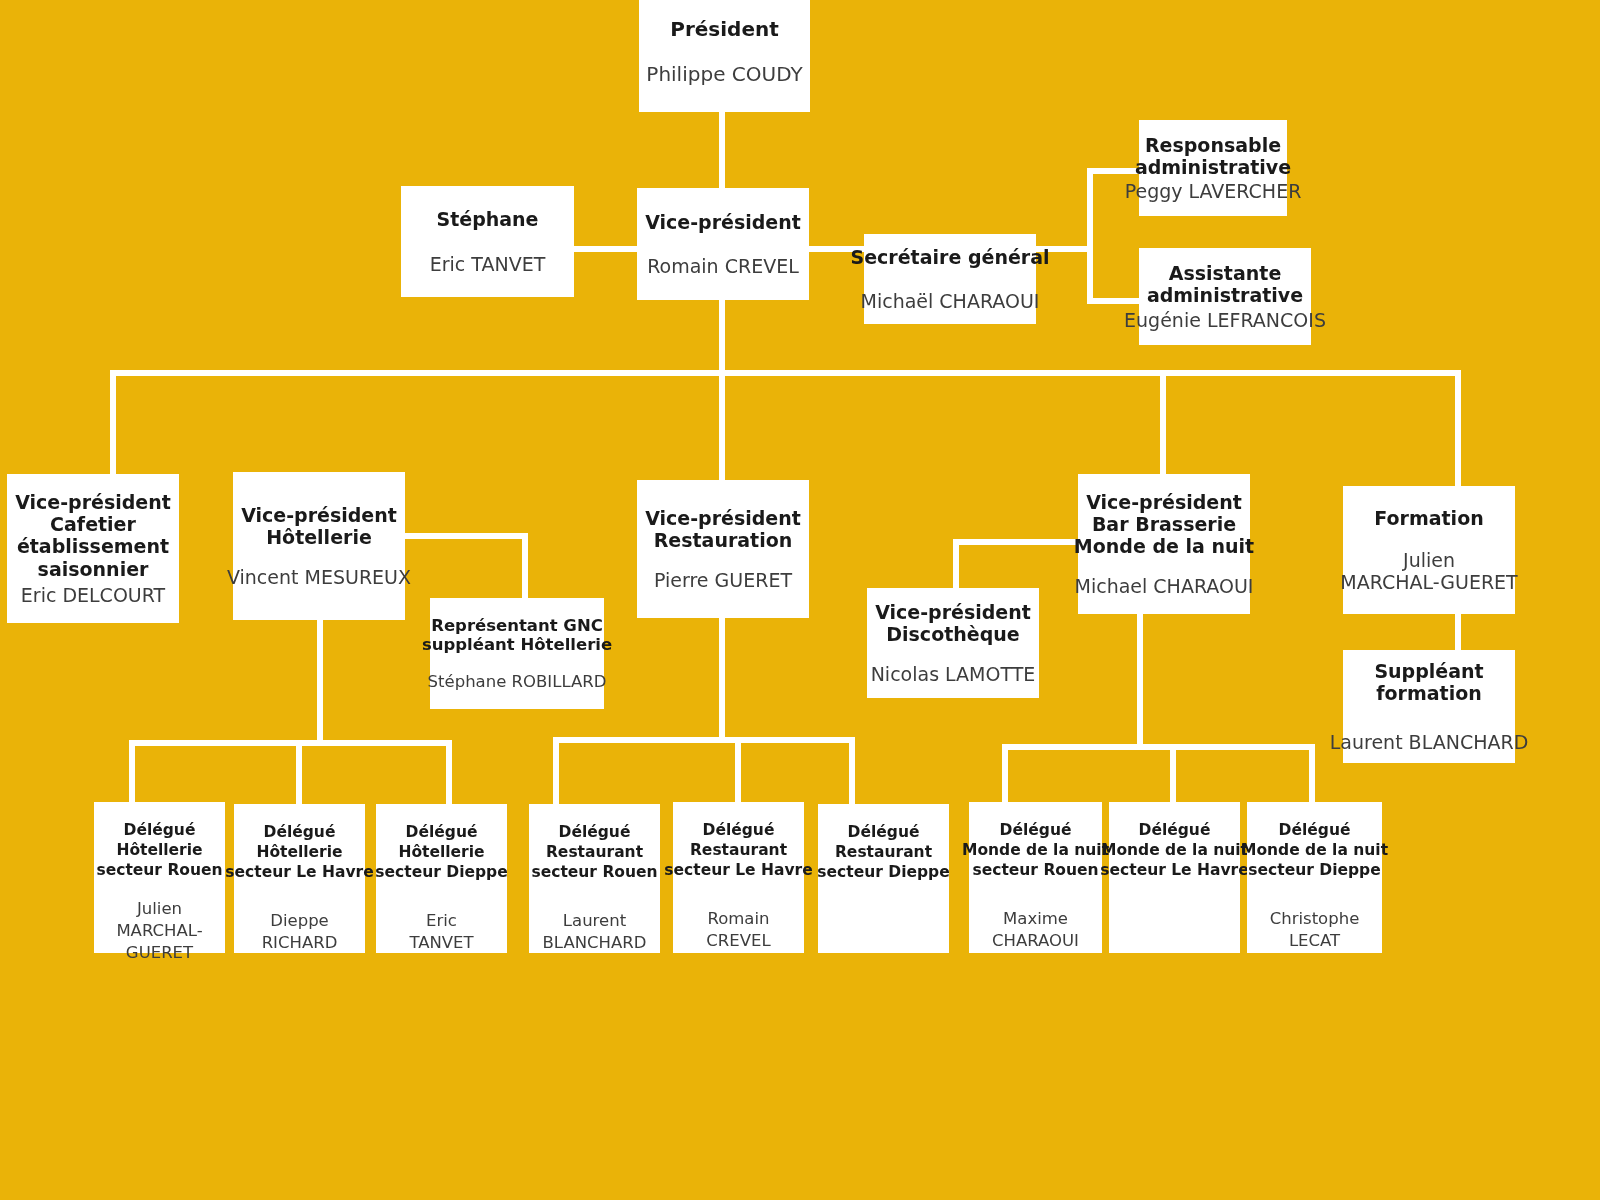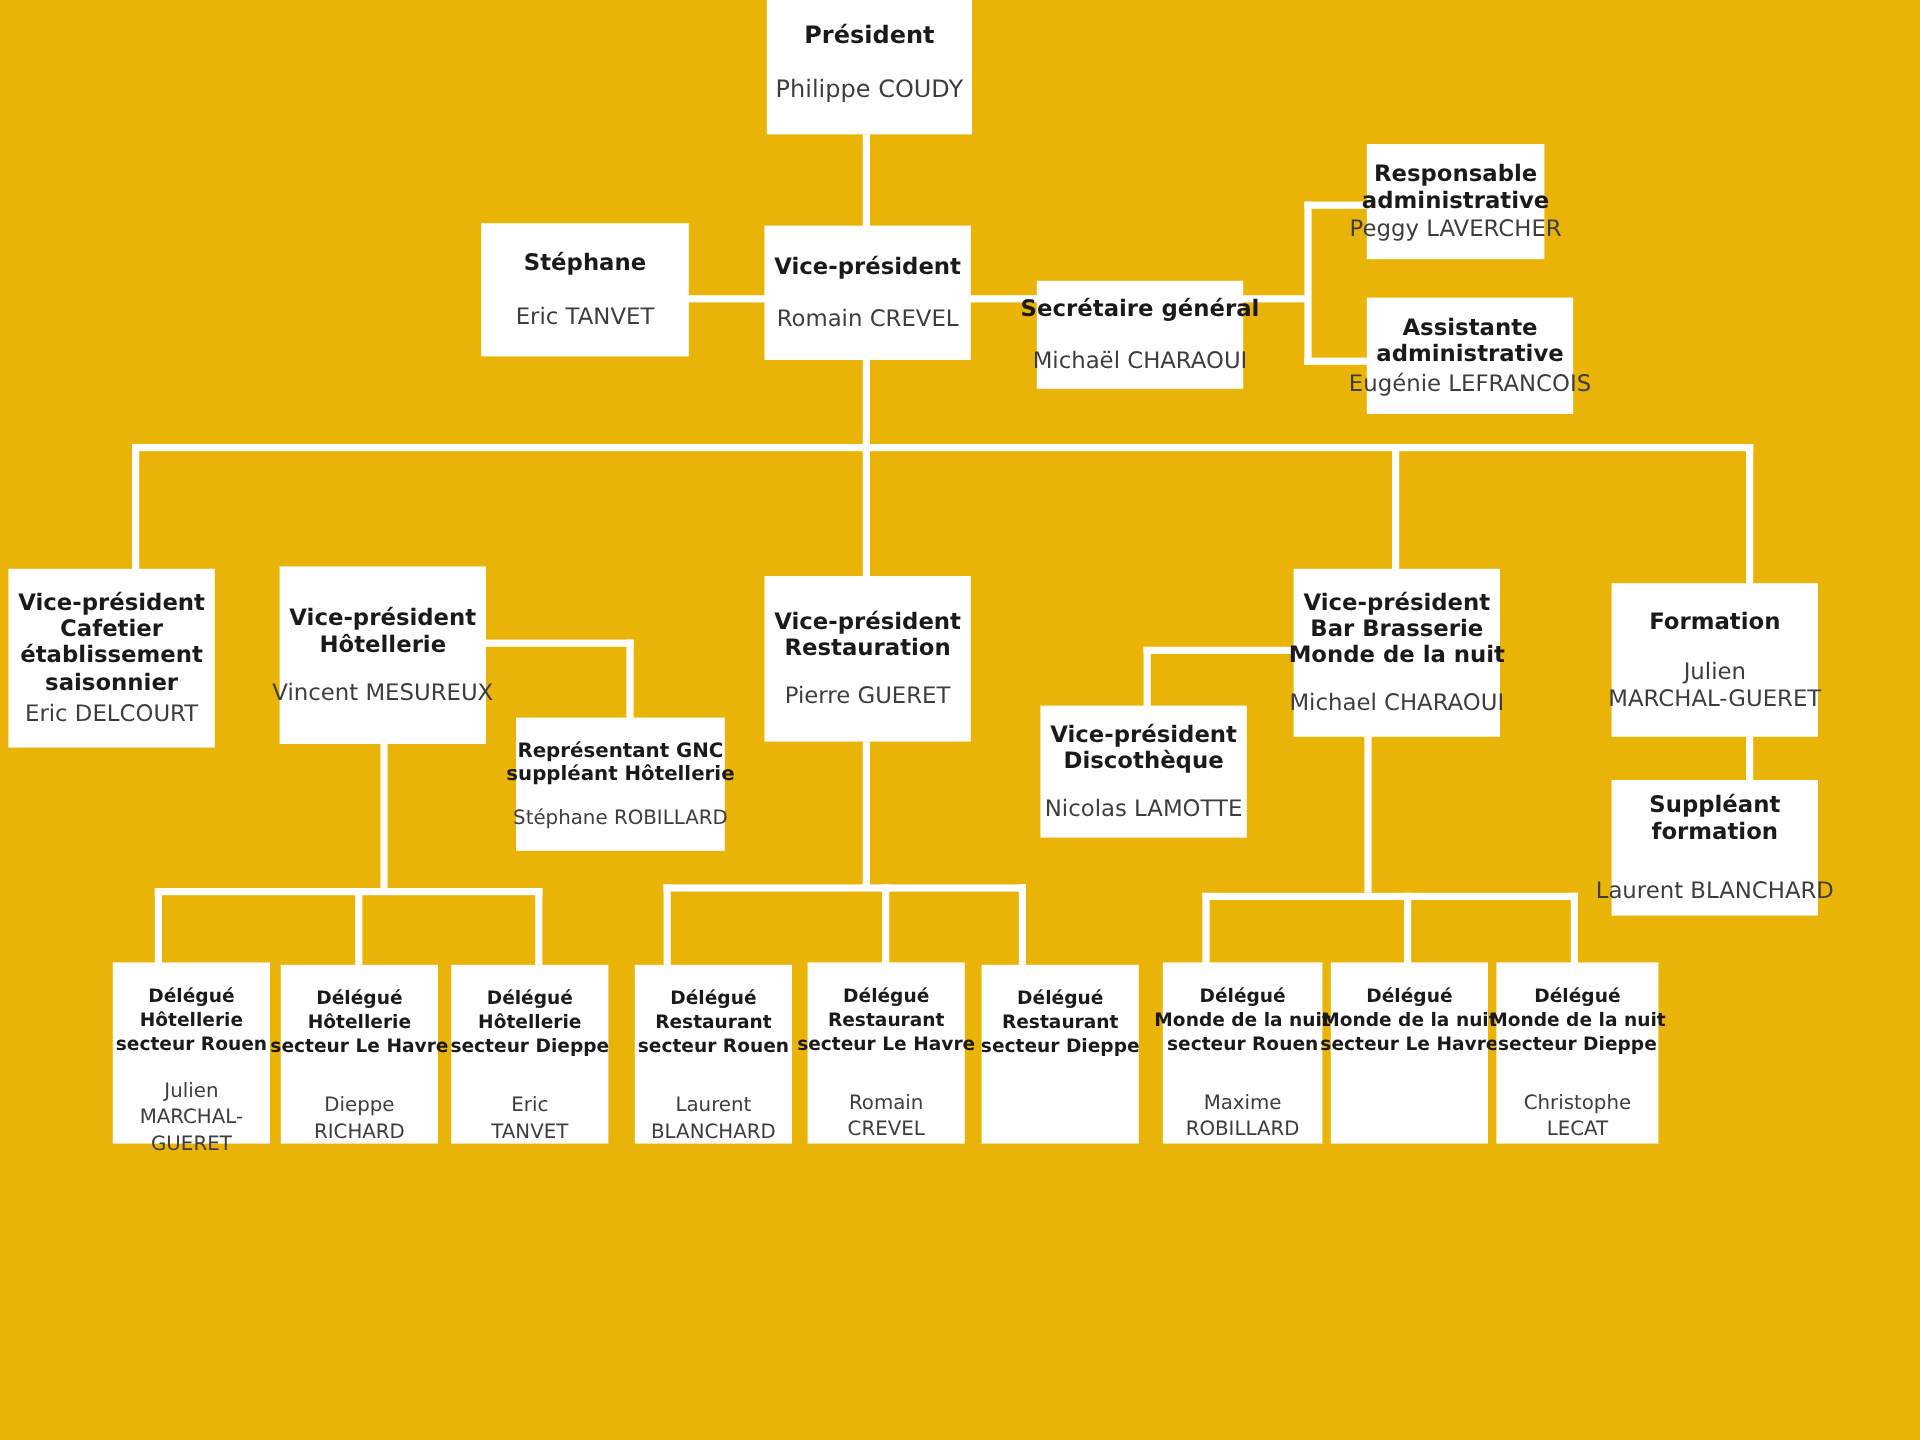--- a/index.html
+++ b/index.html
@@ -332,21 +332,21 @@
   </div>
 
   <div class="node lvl4" style="left:969px;top:802px;width:133px;height:151px;">
     <div class="title">
       <span class="ln">Délégué</span>
       <span class="ln">Monde de la nuit</span>
       <span class="ln">secteur Rouen</span>
     </div>
     <div class="person">
       <span class="ln">Maxime</span>
-      <span class="ln">ROBILLARD</span>
+      <span class="ln">CHARAOUI</span>
     </div>
   </div>
 
   <div class="node lvl4" style="left:1109px;top:802px;width:131px;height:151px;">
     <div class="title">
       <span class="ln">Délégué</span>
       <span class="ln">Monde de la nuit</span>
       <span class="ln">secteur Le Havre</span>
     </div>
     <div class="person"></div>

